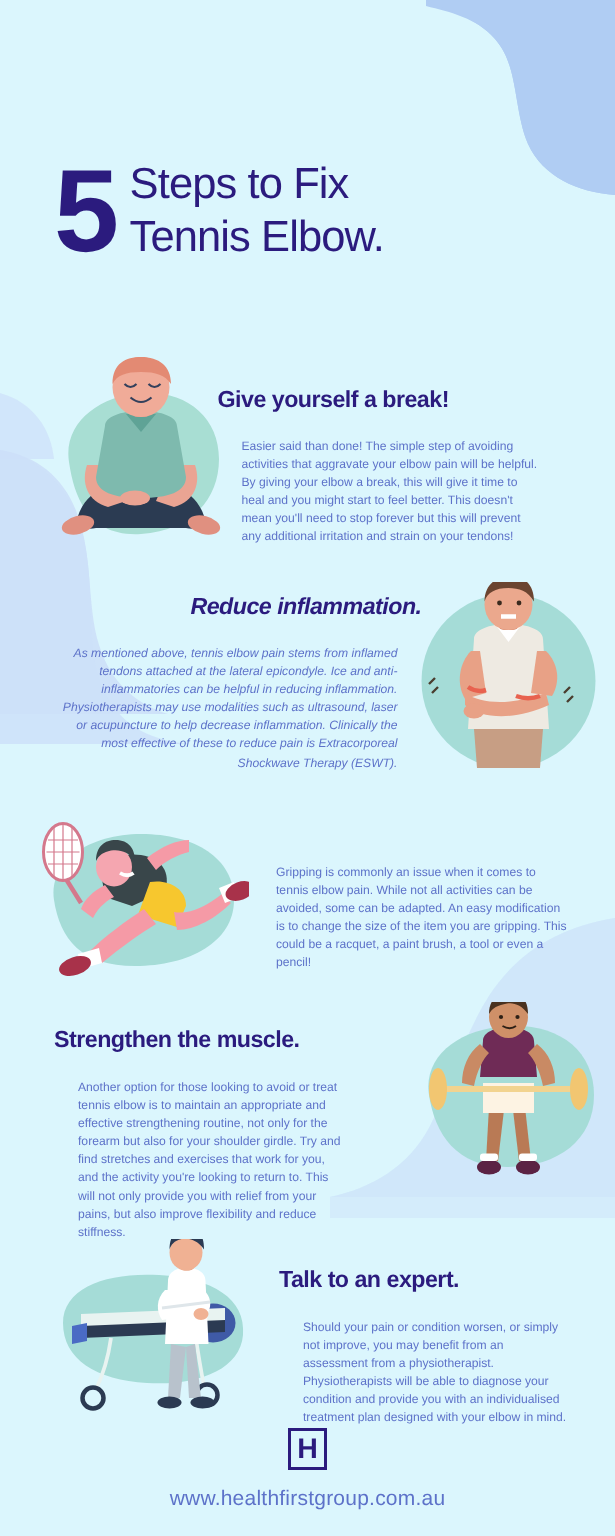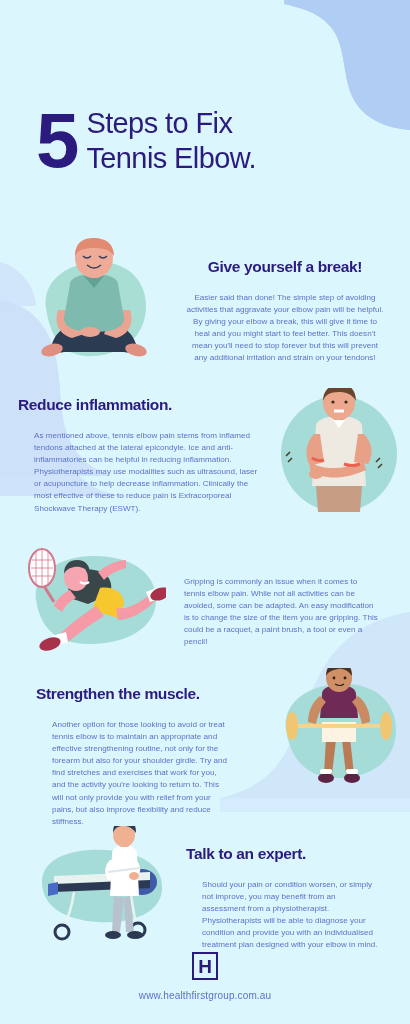--- a/index.html
+++ b/index.html
@@ -28,23 +28,23 @@
   }
 
   
   .sec{position:absolute;z-index:3;}
   .sec h2{
     margin:0 0 7px 0;font-size:15.5px;font-weight:700;color:#2b1b7e;letter-spacing:-0.35px;
   }
   .sec p{
     margin:16px;font-size:8.1px;line-height:12.1px;color:#5d72c9;font-weight:400;
   }
-  .right-al{text-align:left;}
-
-  .sec1{left:169px;top:258px;width:232px;text-align:center;}
+  .right-al{text-align:right;font-style:italic;}
+
+  .sec1{left:145px;top:258px;width:232px;}
   .sec2{left:18px;top:396px;width:263px;}
   .sec3{left:168px;top:560px;width:226px;}
   .sec4{left:36px;top:685px;width:210px;}
   .sec5{left:186px;top:845px;width:208px;}
 
   
   .ill{position:absolute;z-index:2;}
   .ill1{left:28px;top:238px;}
   .ill2{left:272px;top:388px;}
   .ill3{left:14px;top:538px;}
@@ -53,21 +53,21 @@
 
   
   .footer{position:absolute;left:0;top:952px;width:410px;z-index:4;text-align:center;}
   .logo-box{
     width:26px;height:28px;margin:0 auto 10px auto;
     border:2px solid #2b1b7e;background:#dbf6fd;
     display:flex;align-items:center;justify-content:center;
     box-sizing:border-box;
   }
   .logo-h{font-size:19px;font-weight:700;color:#2b1b7e;line-height:19px;}
-  .url{font-size:10px;color:#5d72c9;letter-spacing:0.15px;}
+  .url{font-size:14px;color:#5d72c9;letter-spacing:0.15px;}
 </style>
 </head>
 <body>
 
 <div class="page">
 
   <svg class="bg" viewBox="0 0 410 1024">
     <rect x="0" y="0" width="410" height="1024" fill="#dbf6fd"></rect>
 
     <path d="M410,0 L410,130 C385,128 362,118 352,96 C342,72 346,44 330,26 C318,12 300,8 284,4 L284,0 Z" fill="#b0cdf3"></path>

